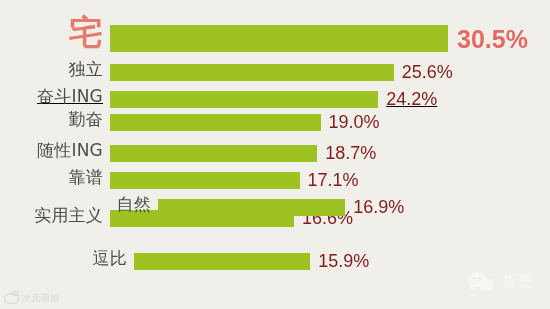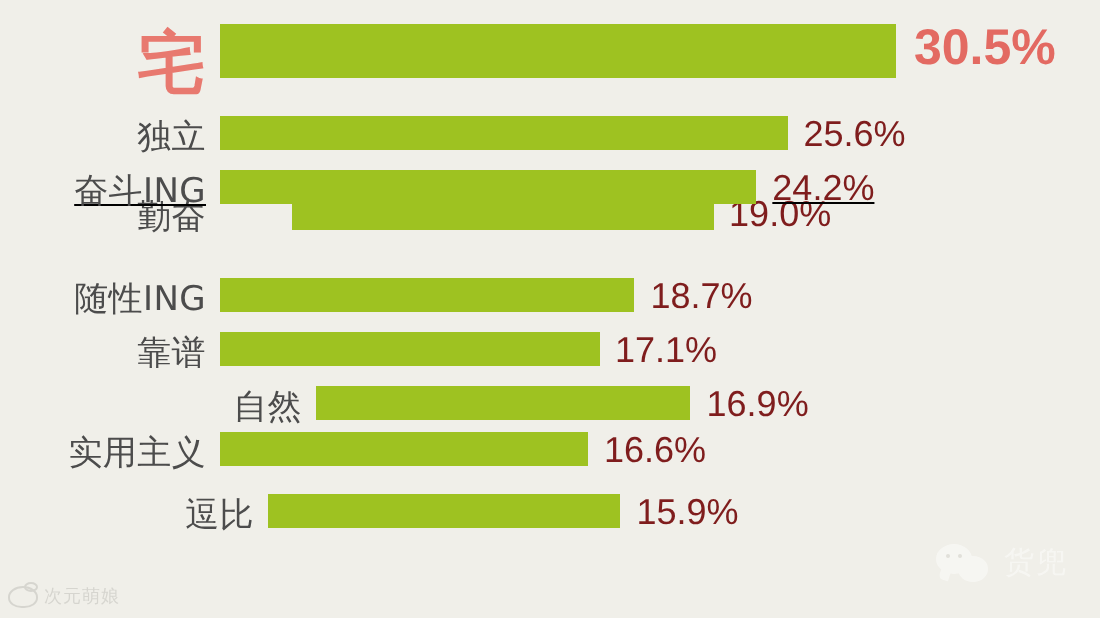--- a/index.html
+++ b/index.html
@@ -41,21 +41,21 @@
     white-space: nowrap;
     line-height: 1;
     font-family: "DejaVu Sans", "Liberation Sans", sans-serif;
   }
 
   .bar-wrap {
     position: relative;
     flex: 1 1 auto;
     height: 100%;
     display: flex;
-    align-items: flex-start;
+    align-items: flex-end;
   }
 
   .bar {
     margin-left: 7px;
     background: #9ec221;
     height: 17px;
     border-radius: 0px;
   }
 
   .bar-value {
@@ -185,21 +185,21 @@
 <body>
 
 <div id="chart-root">
     <div class="row" style="top: 247px; height: 23px; padding-left: 24px;">
       <div class="row-label">逗比</div>
       <div class="bar-wrap">
         <div class="bar" style="width: 176.203px; background: rgb(158, 194, 33);"></div>
         <div class="bar-value">15.9%</div>
       </div>
     </div>
-    <div class="row" style="top: 216px; height: 23px;">
+    <div class="row" style="top: 204px; height: 23px;">
       <div class="row-label">实用主义</div>
       <div class="bar-wrap">
         <div class="bar" style="width: 183.961px; background: rgb(158, 194, 33);"></div>
         <div class="bar-value">16.6%</div>
       </div>
     </div>
     <div class="row" style="top: 193px; height: 23px; margin-left: 48px;">
       <div class="row-label">自然</div>
       <div class="bar-wrap">
         <div class="bar" style="width: 187.285px; background: rgb(158, 194, 33);"></div>
@@ -213,21 +213,21 @@
         <div class="bar-value">17.1%</div>
       </div>
     </div>
     <div class="row" style="top: 139px; height: 23px;">
       <div class="row-label">随性ING</div>
       <div class="bar-wrap">
         <div class="bar" style="width: 207.233px; background: rgb(158, 194, 33);"></div>
         <div class="bar-value">18.7%</div>
       </div>
     </div>
-    <div class="row" style="top: 98px; height: 23px; gap: 36px;">
+    <div class="row" style="top: 108px; height: 23px;">
       <div class="row-label">勤奋</div>
       <div class="bar-wrap">
         <div class="bar" style="width: 210.557px; background: rgb(158, 194, 33);"></div>
         <div class="bar-value">19.0%</div>
       </div>
     </div>
     <div class="row" style="top: 85px; height: 23px; text-decoration: underline;">
       <div class="row-label">奋斗ING</div>
       <div class="bar-wrap">
         <div class="bar" style="width: 268.184px; background: rgb(158, 194, 33);"></div>

